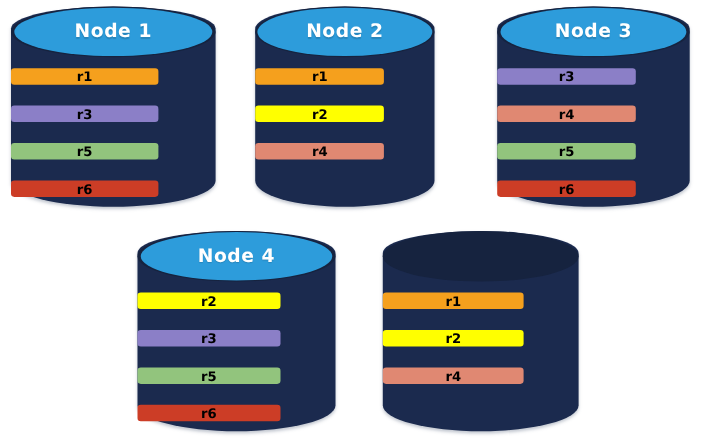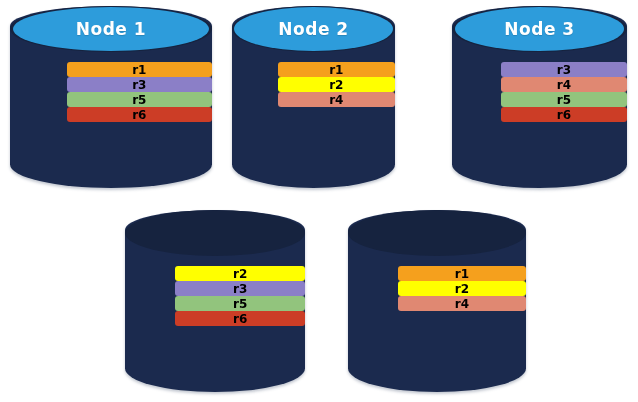--- a/index.html
+++ b/index.html
@@ -73,43 +73,43 @@
     text-shadow: 0 1px 1px rgba(0,0,0,0.15);
   }
 
   
   .records {
     position: absolute;
     left: 0;
     width: 100%;
     display: flex;
     flex-direction: column;
-    align-items: flex-end;
-    gap: 0;
+    align-items: flex-start;
+    gap: 19px;
   }
 
   .record-bar {
     width: 72%;
     height: 15px;
     border-radius: 3px;
     display: flex;
     align-items: center;
     justify-content: center;
     box-sizing: border-box;
   }
 
   .record-label {
     font-size: 12px;
     font-weight: bold;
     color: #000000;
     line-height: 1;
   }
 
   
-  #node-1 { left: 10px;  top: 6px;   width: 202px; height: 182px; }
+  #node-1 { left: 10px;  top: 6px;   width: 186px; height: 182px; }
   #node-2 { left: 232px; top: 6px;   width: 163px; height: 182px; }
   #node-3 { left: 452px; top: 6px;   width: 175px; height: 182px; }
   #node-4 { left: 125px; top: 210px; width: 180px; height: 182px; }
   #node-5 { left: 348px; top: 210px; width: 178px; height: 182px; }
 
   #node-1 .records { top: 56px; }
   #node-2 .records { top: 56px; }
   #node-3 .records { top: 56px; }
   #node-4 .records { top: 56px; }
   #node-5 .records { top: 56px; }
@@ -178,20 +178,23 @@
         </div>
         <div class="record-bar" style="background: rgb(204, 61, 38);">
           <span class="record-label">r6</span>
         </div>
       </div>
   </div>
 
   <div class="node" id="node-4">
     <div class="cyl-body"></div>
     <div class="cyl-rim"></div>
+    <div class="cyl-top">
+      <span class="node-title">Node  4</span>
+    </div>
     <div class="records">
         <div class="record-bar" style="background: rgb(255, 255, 0);">
           <span class="record-label">r2</span>
         </div>
         <div class="record-bar" style="background: rgb(139, 127, 199);">
           <span class="record-label">r3</span>
         </div>
         <div class="record-bar" style="background: rgb(146, 196, 125);">
           <span class="record-label">r5</span>
         </div>

